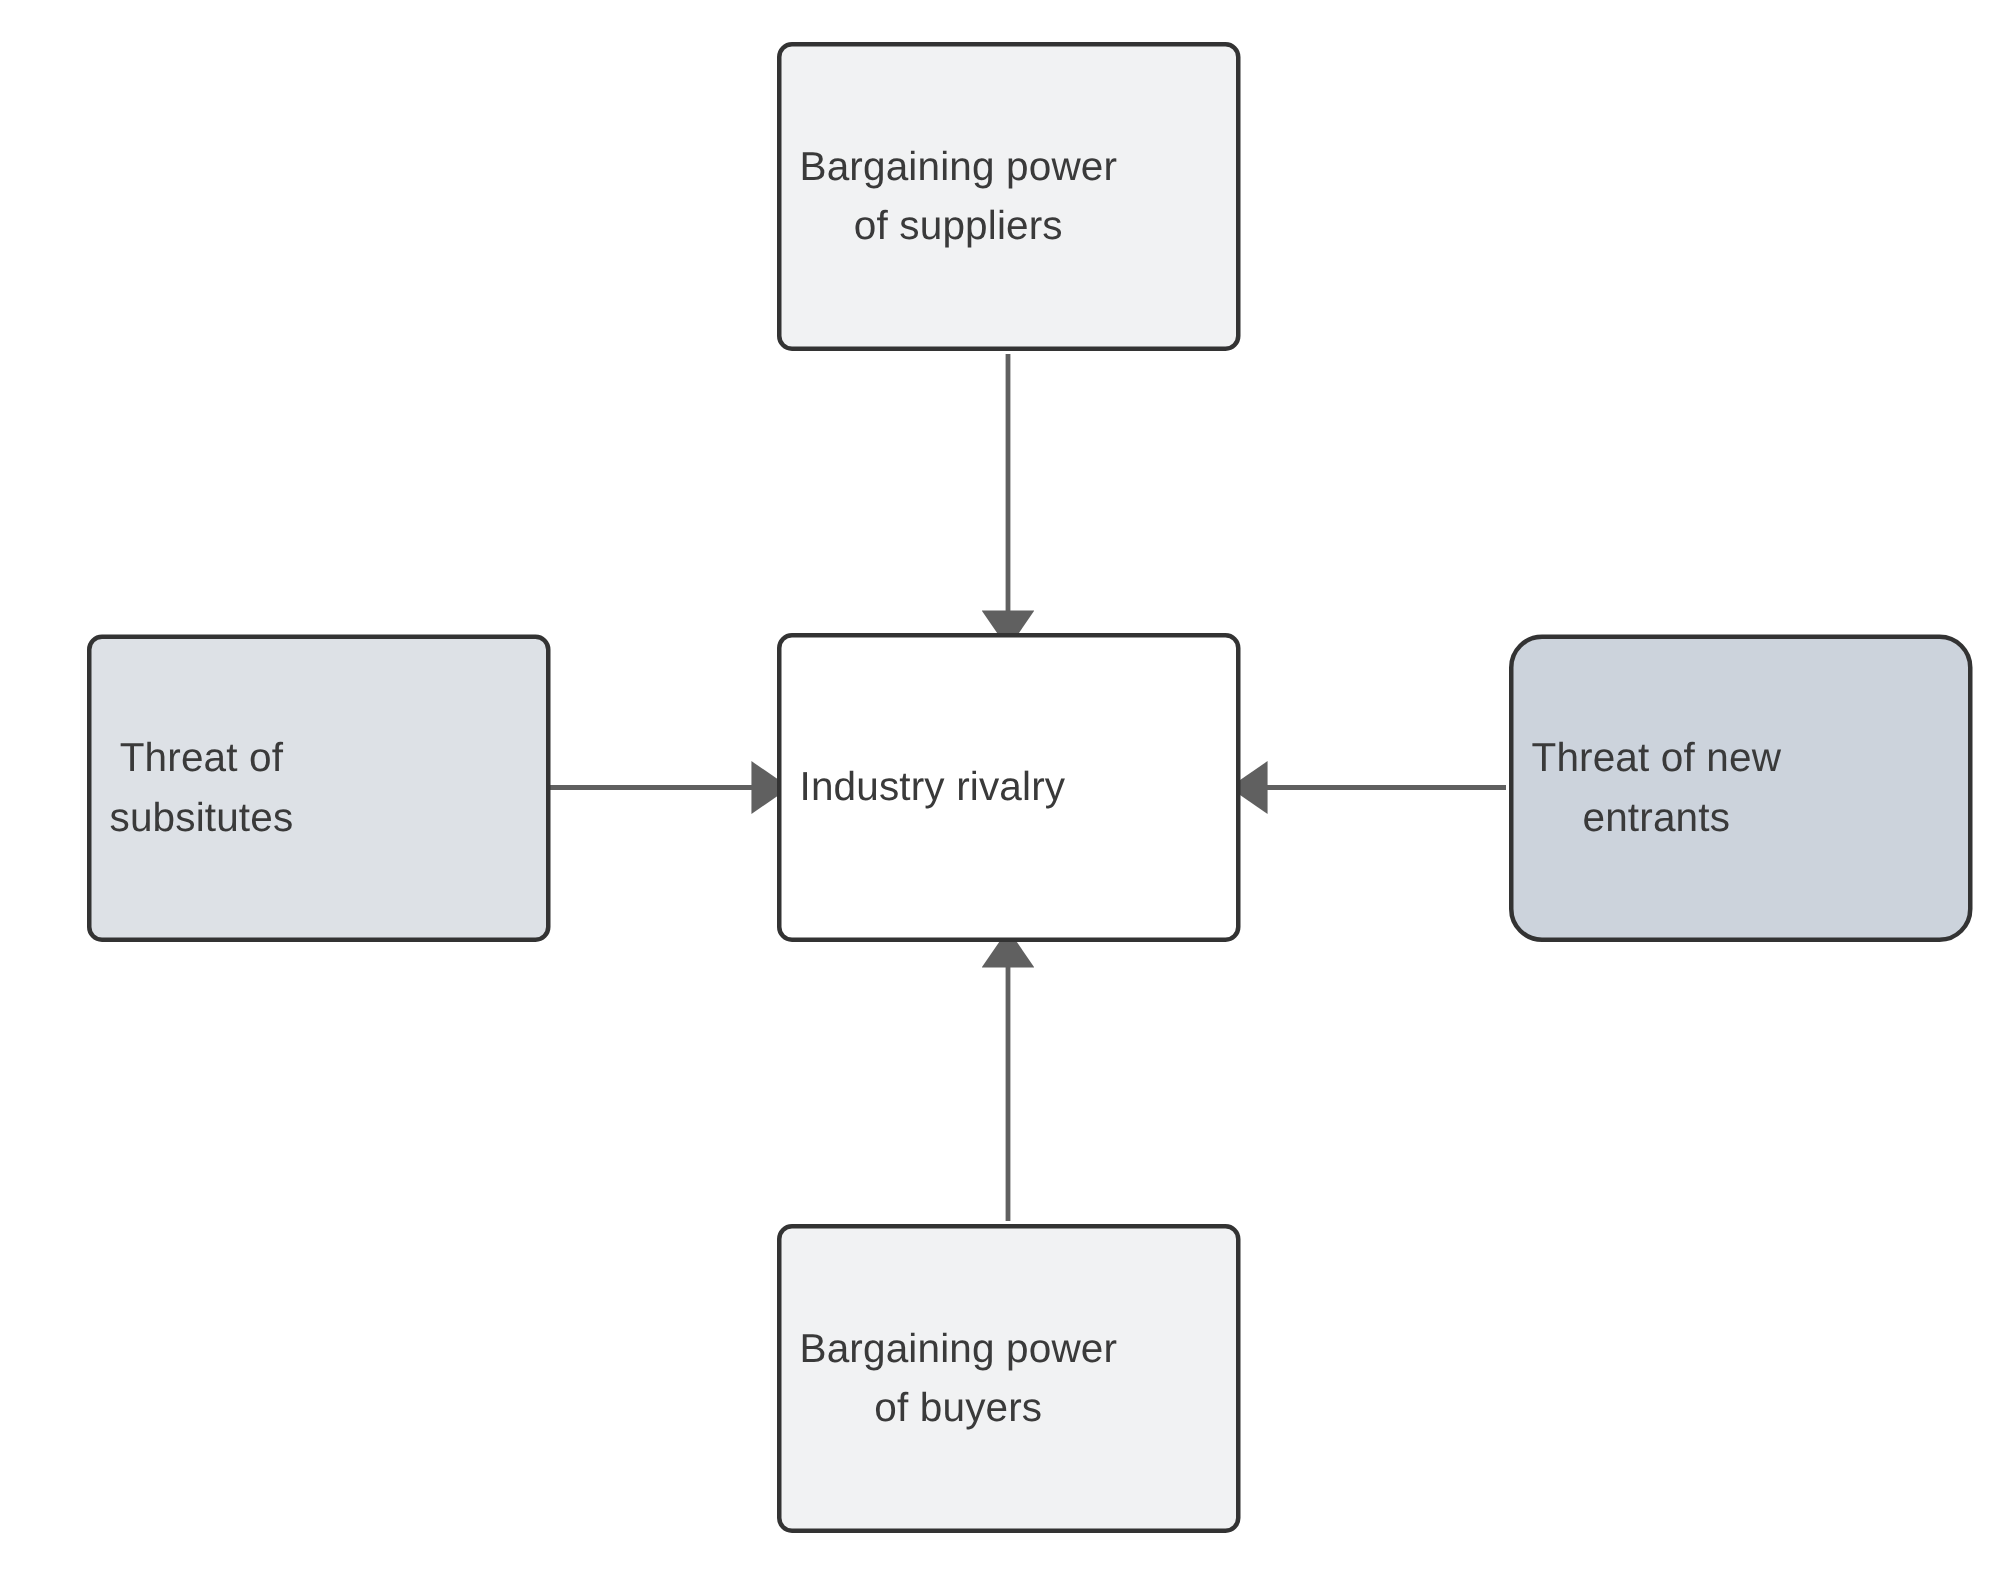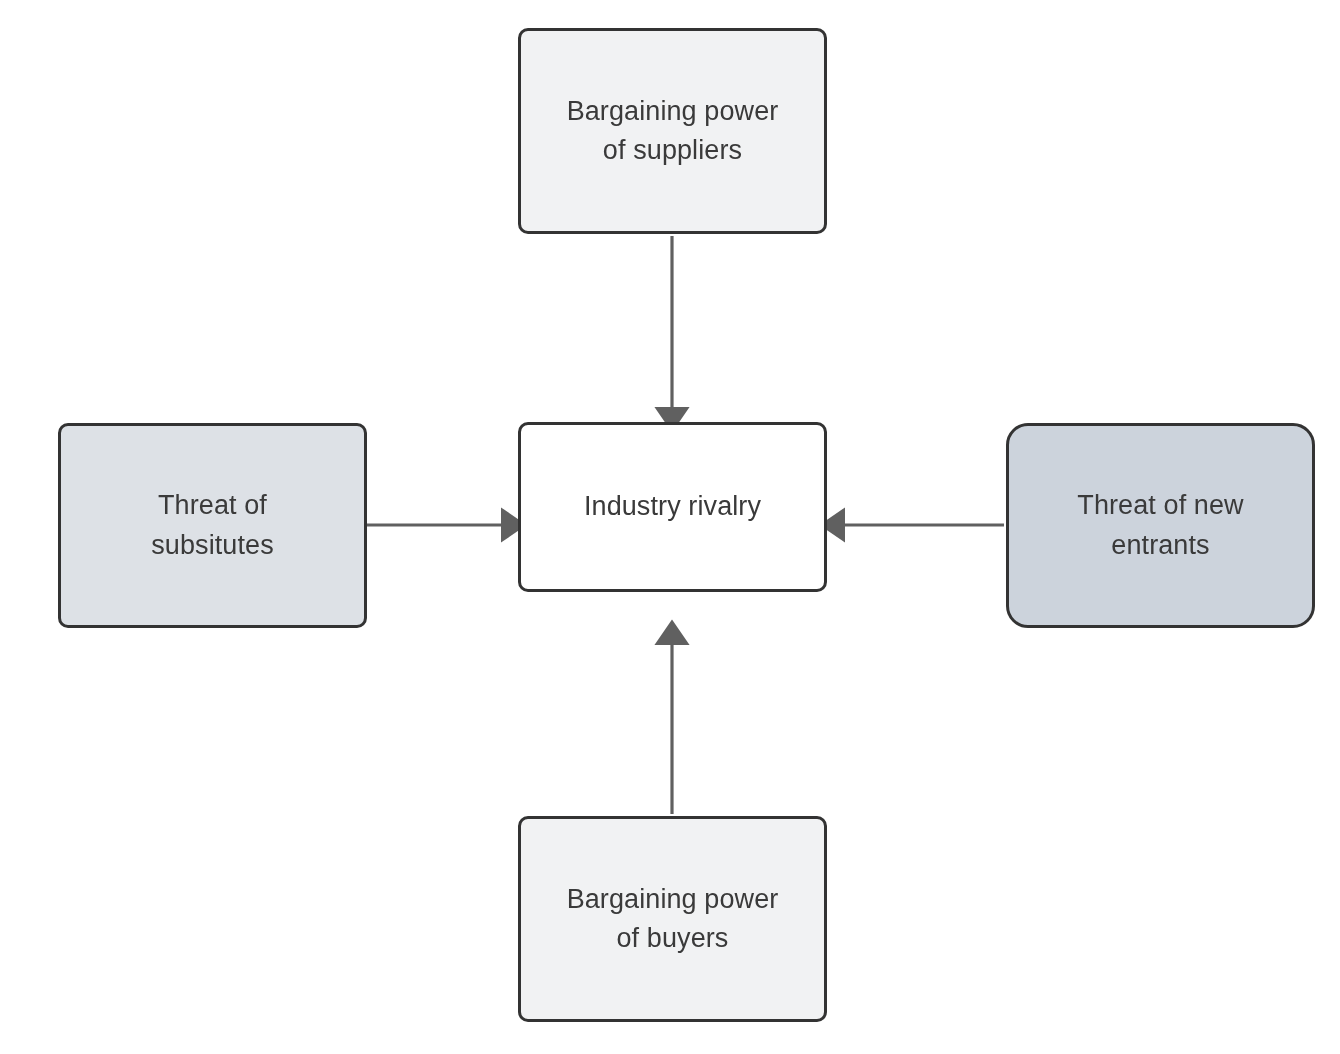--- a/index.html
+++ b/index.html
@@ -26,21 +26,20 @@
     height: 1054px;
     pointer-events: none;
   }
   .node {
     position: absolute;
     box-sizing: border-box;
     border: 3px solid #333333;
     border-radius: 10px;
     display: flex;
     align-items: center;
-    justify-content: center;
     text-align: center;
     z-index: 2;
   }
   .node-label {
     font-size: 27px;
     line-height: 1.45;
     color: #3a3a3a;
     letter-spacing: 0.1px;
     white-space: pre-line;
     padding: 0 12px;
@@ -52,21 +51,21 @@
     top: 28px;
     width: 309px;
     height: 206px;
     background: #f1f2f3;
   }
   
   #node-rivalry {
     left: 518px;
     top: 422px;
     width: 309px;
-    height: 170px;
+    height: 206px;
     background: #ffffff;
   }
   
   #node-buyers {
     left: 518px;
     top: 816px;
     width: 309px;
     height: 206px;
     background: #f1f2f3;
   }

